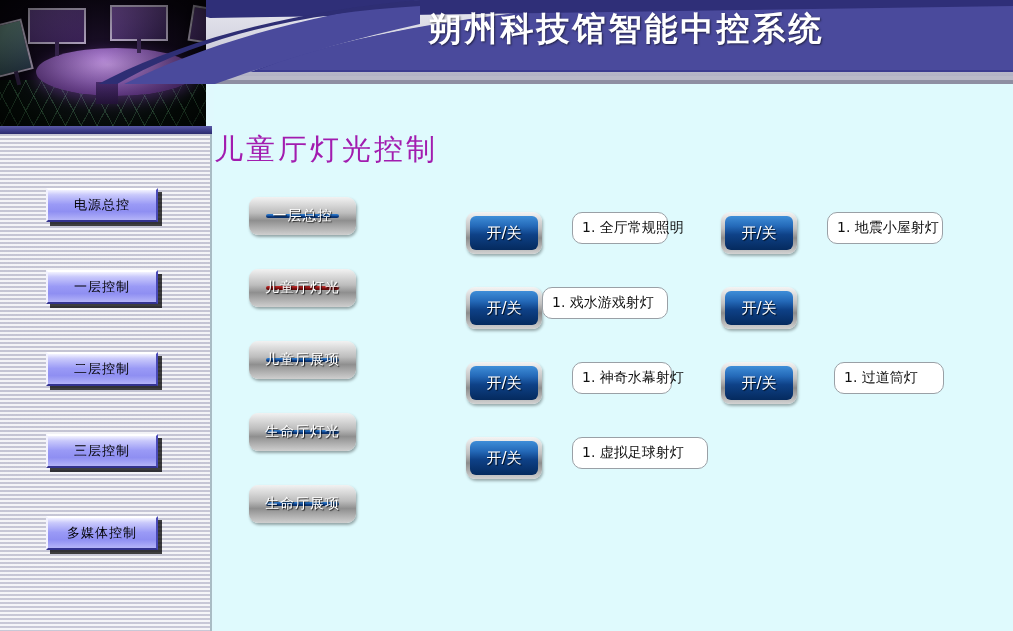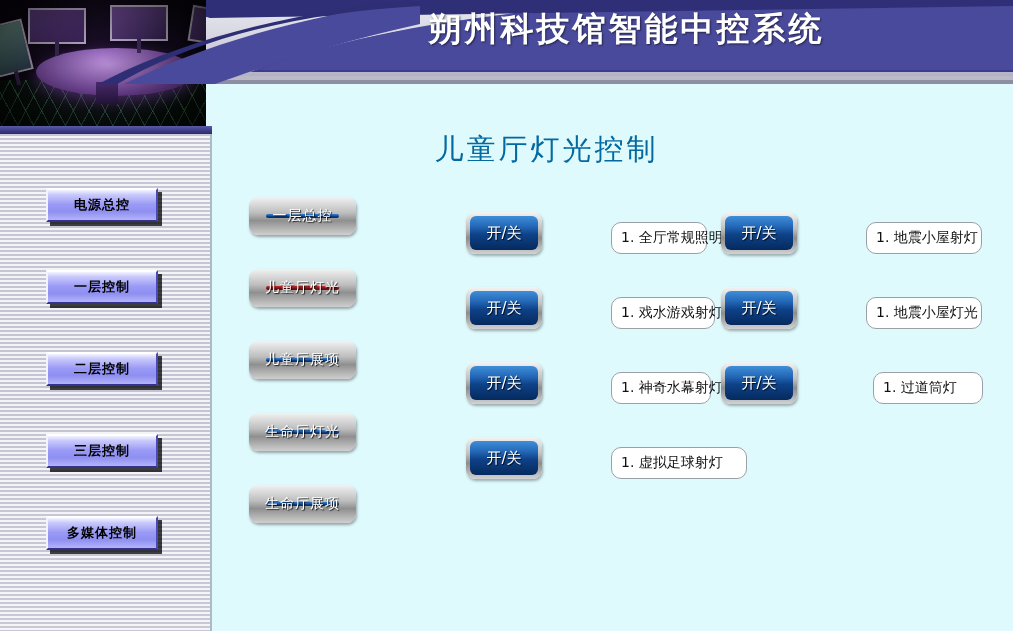--- a/index.html
+++ b/index.html
@@ -103,34 +103,32 @@
     border-top:2px solid #ffffff;
     border-left:2px solid #f2f2ff;
     border-right:2px solid #4a4ab8;
     border-bottom:2px solid #33338f;
     box-shadow:4px 4px 0 rgba(0,0,0,.75);
     color:#000;
     font-size:13px;
     display:flex; align-items:center; justify-content:center;
     letter-spacing:1px;
     cursor:pointer;
-    font-weight:bold;
   }
 
   
   #content {
     position:absolute; left:214px; top:84px; width:799px; height:547px;
     background:#dffafd;
     z-index:2;
   }
   #page-title {
     position:absolute; left:0; top:46px; width:665px;
-    text-align:center;
     font-size:29px;
-    color:#0369a1;
+    color:#a21caf;
     letter-spacing:3px;
     white-space:nowrap;
   }
 
   
   .nav-btn {
     position:absolute; left:35px; width:107px; height:38px;
     border-radius:9px;
     padding:17px;
     background:linear-gradient(180deg,#f2f2f2 0%,#bdbdbd 42%,#8f8f8f 62%,#cfcfcf 100%);
@@ -148,21 +146,21 @@
     white-space:nowrap;
   }
   .nav-blue > span {
     background:linear-gradient(180deg,#2f7fcf 0%,#1f63b4 34%,#0d3f86 56%,#062a63 100%);
   }
   .nav-red > span {
     background:linear-gradient(180deg,#c2302f 0%,#a21c1c 34%,#7d1111 58%,#5c0b0b 100%);
   }
 
   
-  .ctl-row { position:absolute; display:flex; align-items:flex-end;gap:39px; }
+  .ctl-row { position:absolute; display:flex; align-items:flex-start; }
   .tgl {
     width:76px; height:42px;
     border-radius:9px;
     padding:4px;
     background:linear-gradient(180deg,#f4f4f4 0%,#c0c0c0 40%,#8c8c8c 62%,#d2d2d2 100%);
     box-shadow:1px 2px 3px rgba(0,0,0,.32);
     cursor:pointer;
     flex:0 0 auto;
   }
   .tgl > span {
@@ -268,21 +266,21 @@
     <div class="tgl">
       <span>开/关</span>
     </div>
     <div class="lbl" style="margin-left:30px;width:96px">1. 全厅常规照明</div>
   </div>
 
   <div class="ctl-row" style="left:252px; top:203px">
     <div class="tgl">
       <span>开/关</span>
     </div>
-    <div class="lbl" style="margin-left:30px;width:104px">1. 戏水游戏射灯</div>
+    <div class="lbl" style="width:126px">1. 戏水游戏射灯</div>
   </div>
 
   <div class="ctl-row" style="left:252px; top:278px">
     <div class="tgl">
       <span>开/关</span>
     </div>
     <div class="lbl" style="margin-left:30px;width:100px">1. 神奇水幕射灯</div>
   </div>
 
   <div class="ctl-row" style="left:252px; top:353px">
@@ -296,21 +294,20 @@
     <div class="tgl">
       <span>开/关</span>
     </div>
     <div class="lbl" style="margin-left:30px;width:116px">1. 地震小屋射灯</div>
   </div>
 
   <div class="ctl-row" style="left:507px; top:203px">
     <div class="tgl">
       <span>开/关</span>
     </div>
-    <div class="lbl" style="margin-left:30px;width:116px">1. 地震小屋灯光</div>
   </div>
 
   <div class="ctl-row" style="left:507px; top:278px">
     <div class="tgl">
       <span>开/关</span>
     </div>
     <div class="lbl" style="margin-left:37px;width:110px">1. 过道筒灯</div>
   </div>
 
 </div>

